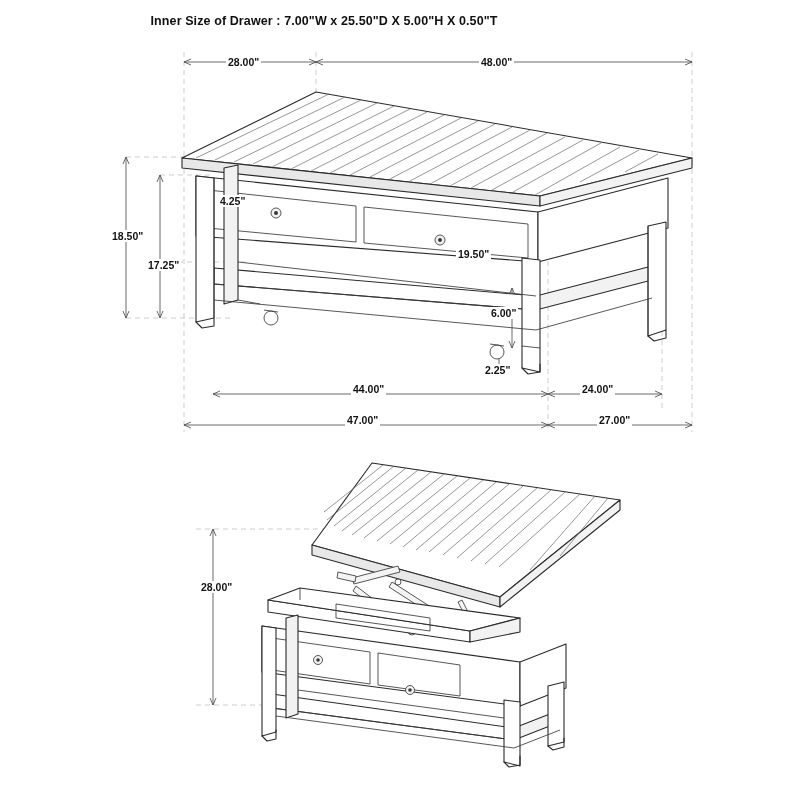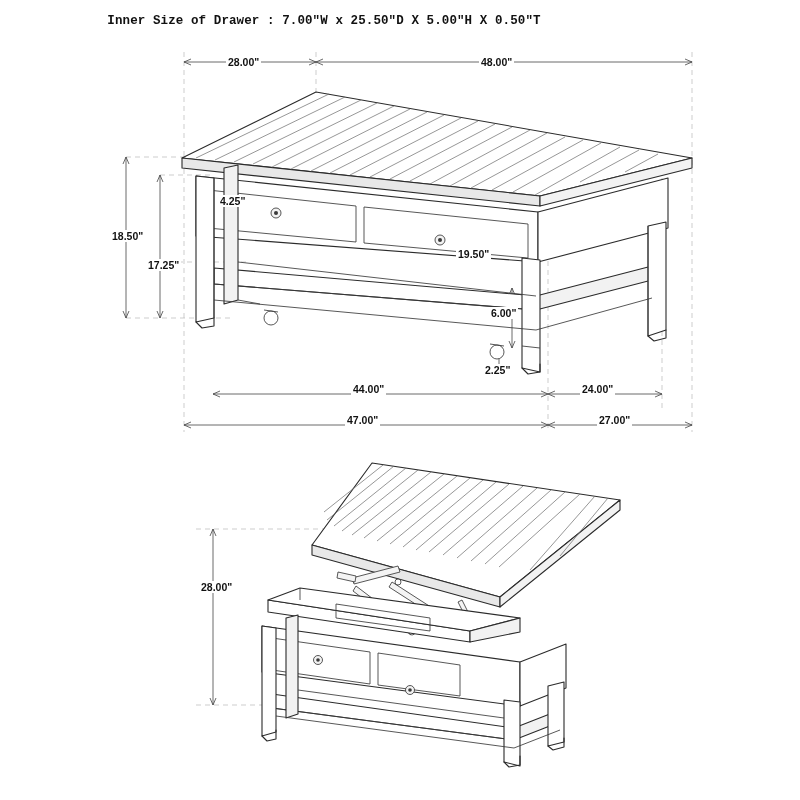--- a/index.html
+++ b/index.html
@@ -19,21 +19,20 @@
   #title {
     position: absolute;
     top: 14px;
     left: 0;
     width: 648px;
     text-align: center;
     font-size: 12.5px;
     font-weight: bold;
     letter-spacing: 0.1px;
     color: #111111;
-    font-family: Liberation Mono, monospace;
   }
   .dim-label {
     position: absolute;
     font-size: 10.5px;
     font-weight: bold;
     color: #111111;
     white-space: nowrap;
     background: #ffffff;
     padding: 0 2px;
     line-height: 12px;

